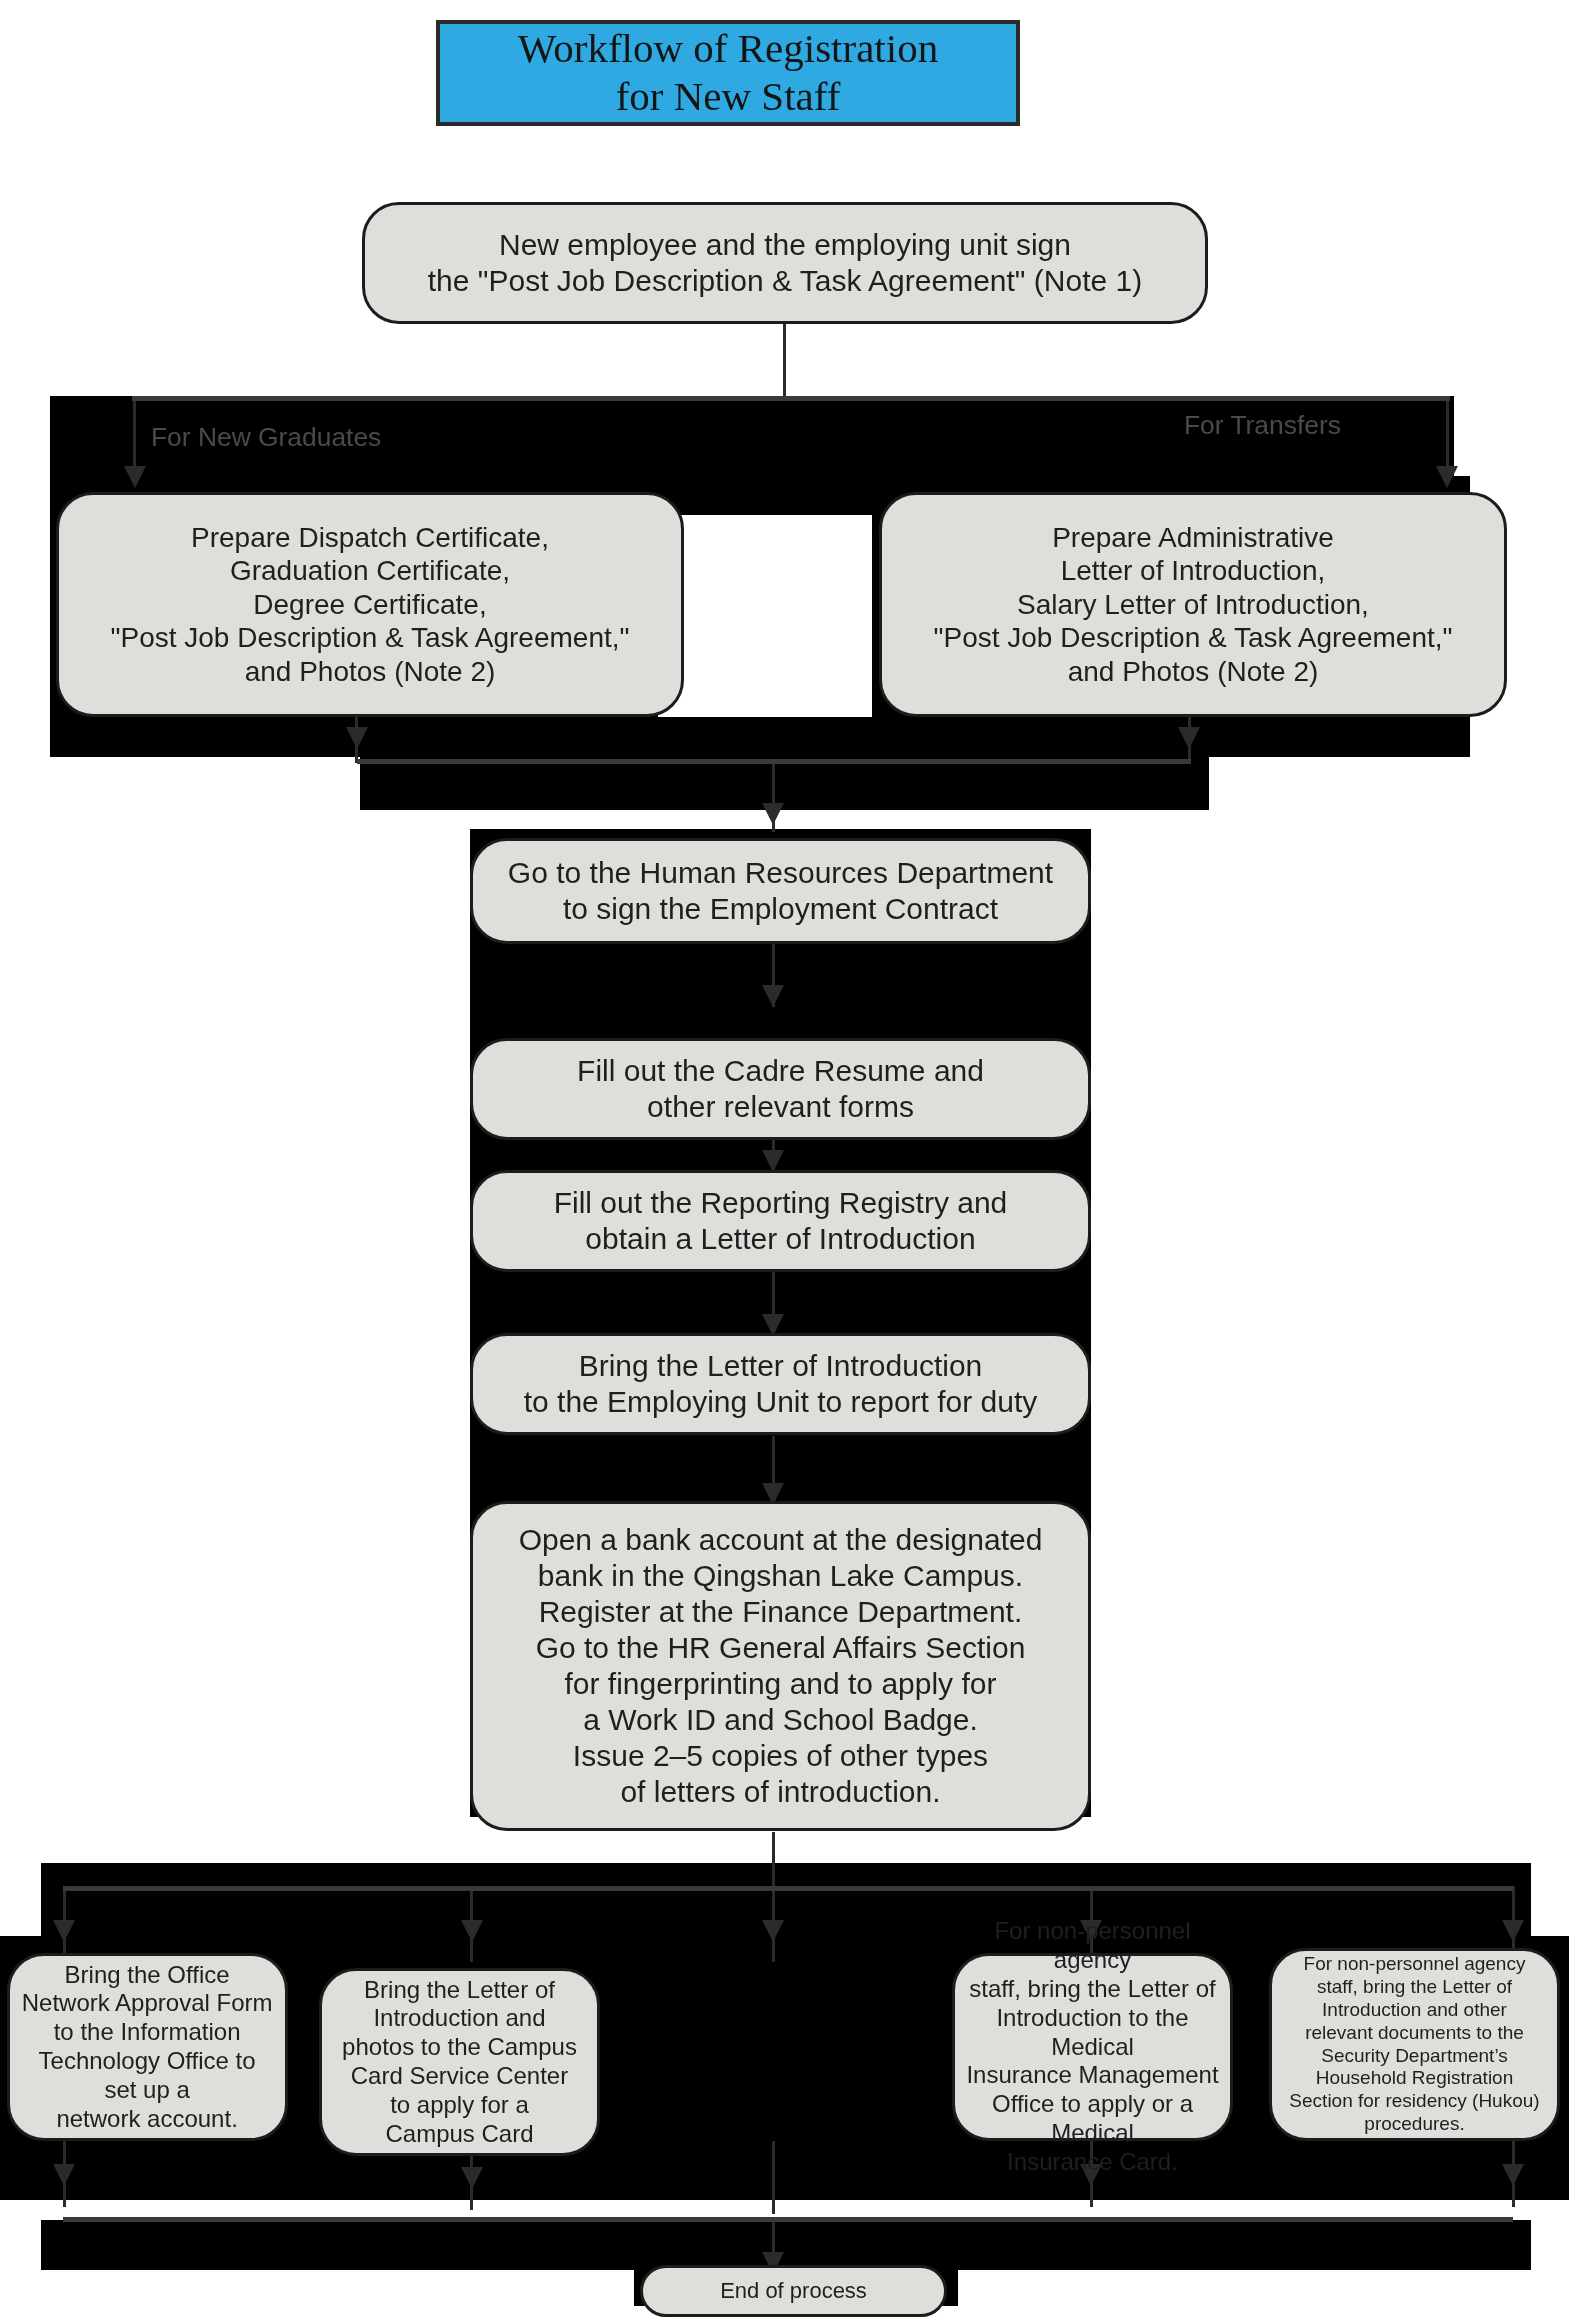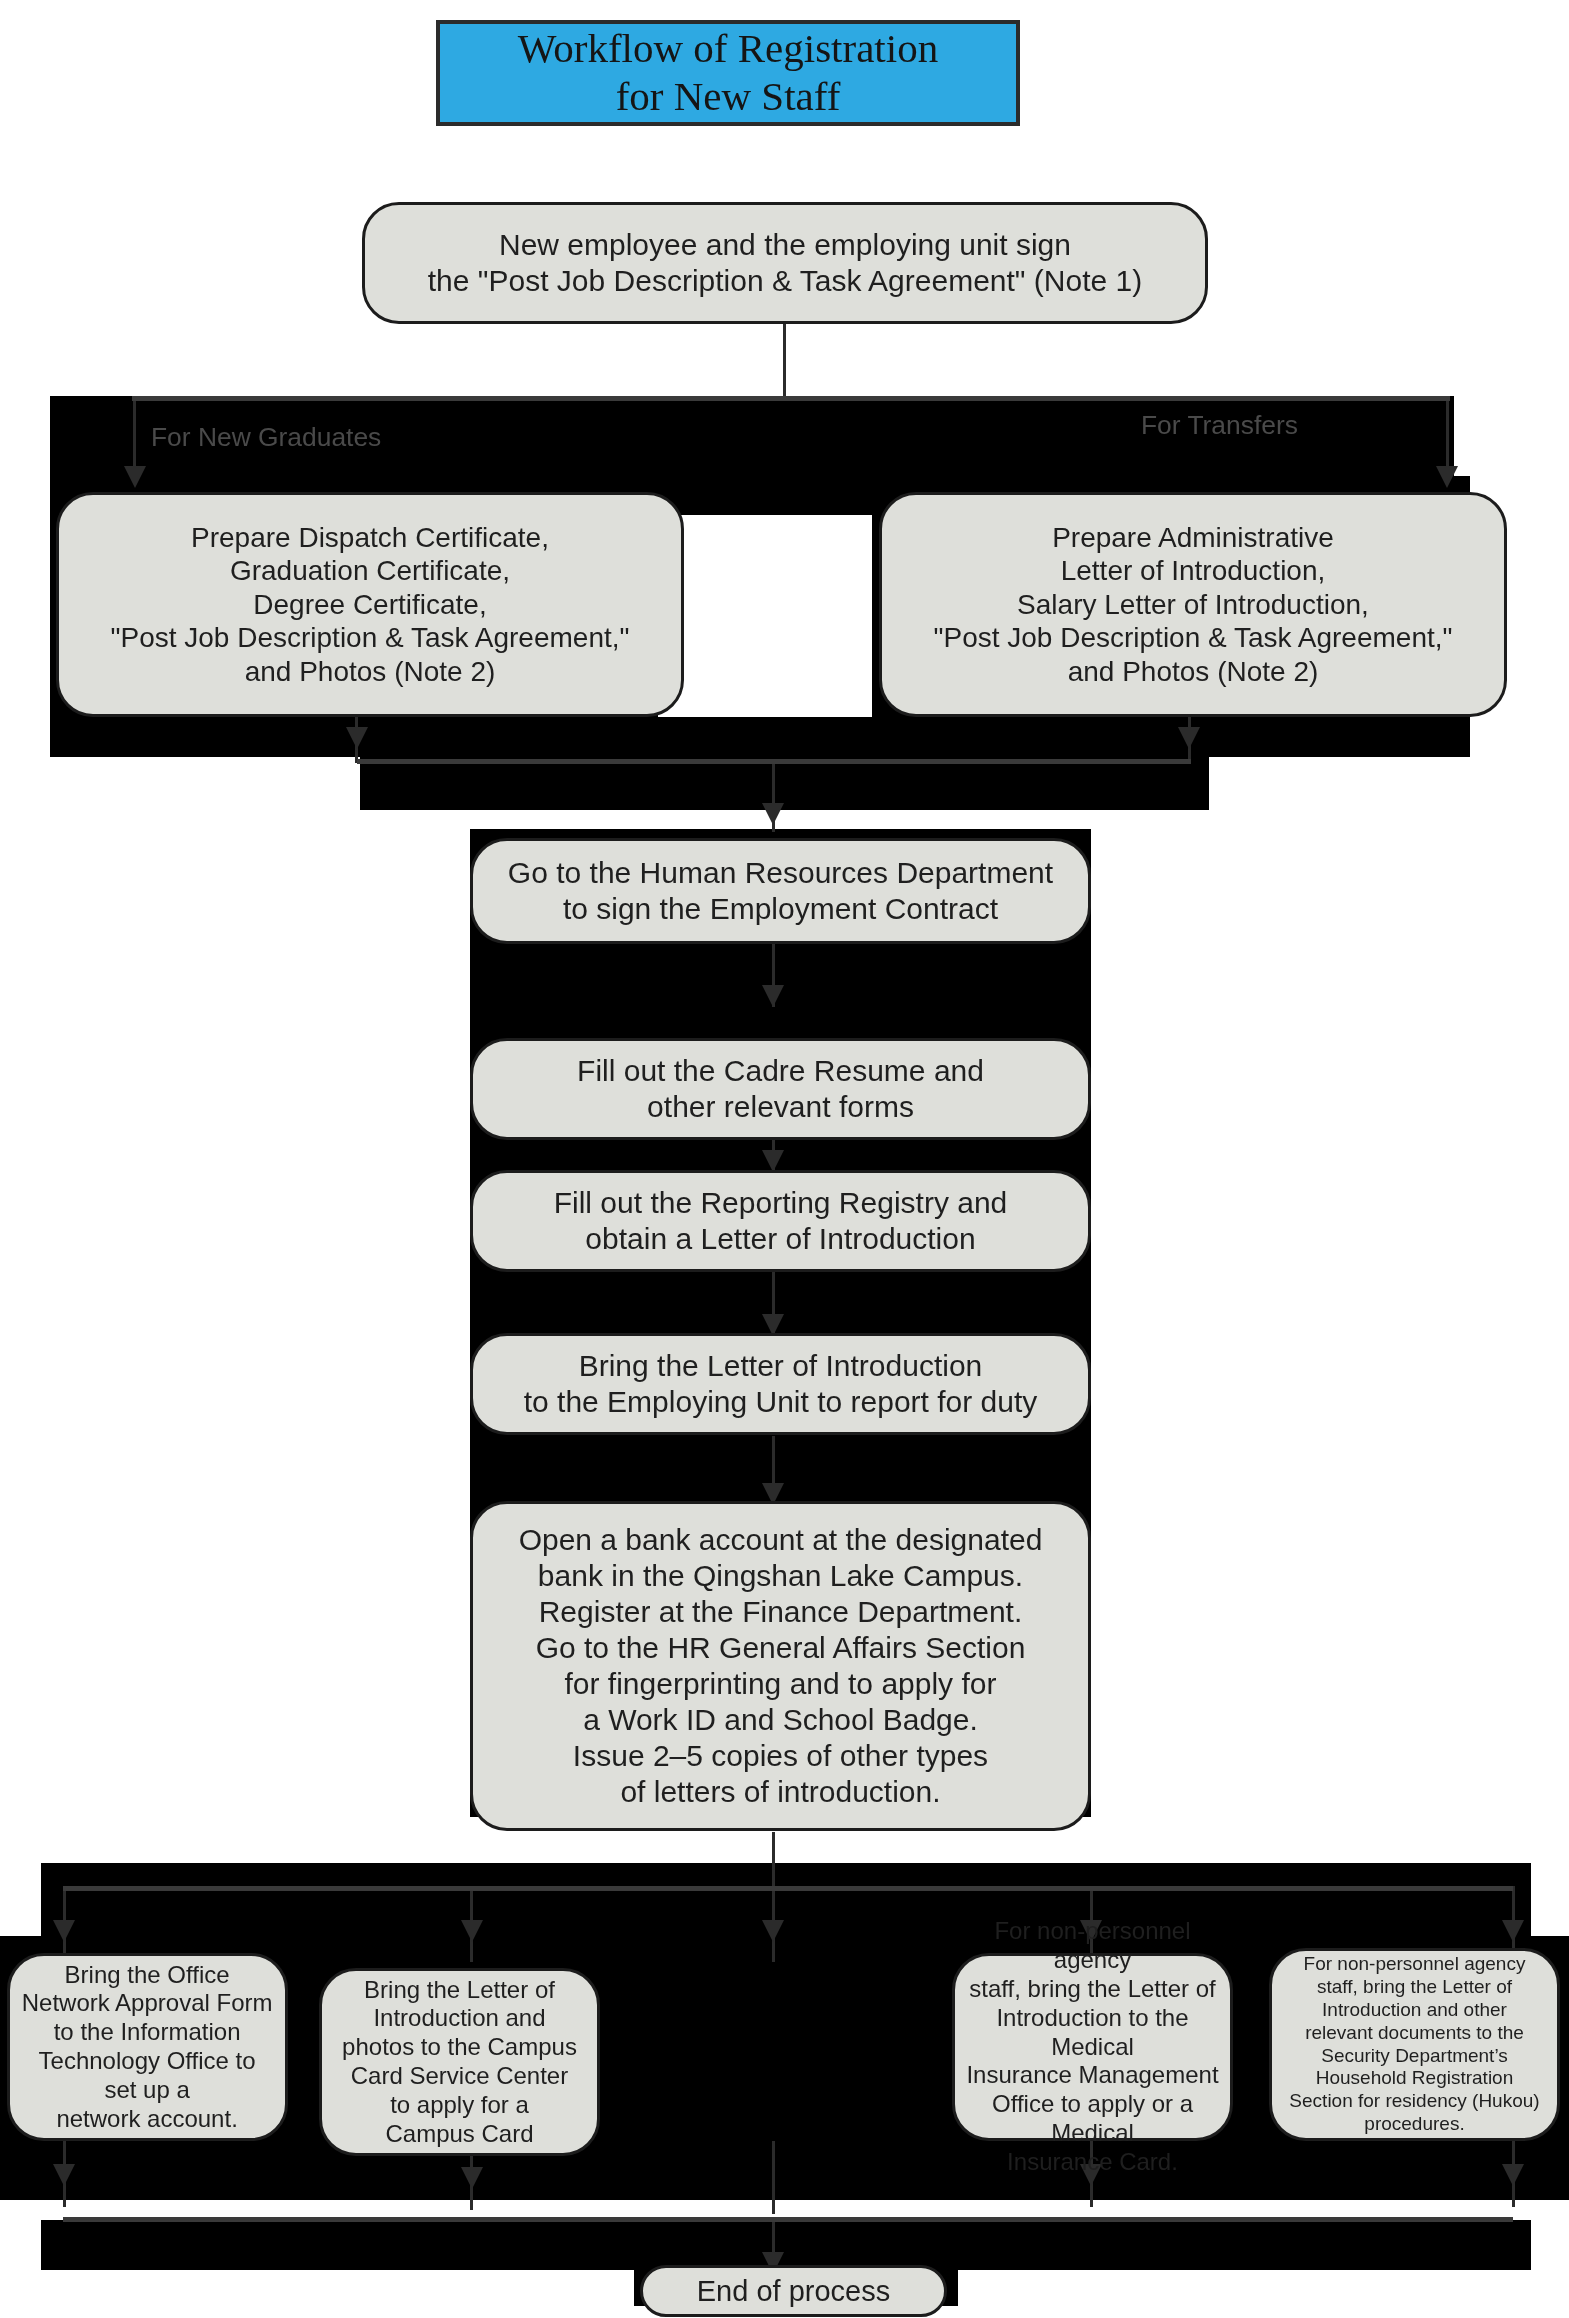--- a/index.html
+++ b/index.html
@@ -66,21 +66,21 @@
   .branch-label{
     position:absolute;
     font-size:26.4px;
     color:#4a4a4a;
     white-space:nowrap;
     z-index:7;
   }
 
   
   .fs-46{font-size:30px;}
-  .fs-44{font-size:29px;}
+  .fs-44{font-size:22px;}
   .fs-43{font-size:28px;}
   .fs-36{font-size:24px;}
   .fs-29{font-size:19px;}
 </style>
 </head>
 <body>
 
 <div id="canvas">
 
   <div class="title-node" style="left:436px; top:20px; width:584px; height:106px;font-family:Liberation Serif, serif;">Workflow of Registration
@@ -95,21 +95,21 @@
   <div class="blackband" style="left:50px; top:396px; width:1404px; height:89px;"></div>
 
   <div class="hbar" style="left:132px; top:396px; width:1318px;"></div>
 
   <div class="vline" style="left:133px; top:399px; height:73px;"></div>
   <div class="arrowhead" style="left:124px; top:466px;"></div>
   <div class="branch-label" style="left:151px; top:410px;margin-top:12px;">For New Graduates</div>
 
   <div class="vline" style="left:1446px; top:399px; height:73px;"></div>
   <div class="arrowhead" style="left:1436px; top:466px;"></div>
-  <div class="branch-label" style="left:1141px; top:410px;">For Transfers</div>
+  <div class="branch-label" style="left:1184px; top:410px;">For Transfers</div>
 
   <div class="blackband" style="left:50px; top:476px; width:608px; height:264px;"></div>
   <div class="blackband" style="left:872px; top:476px; width:598px; height:264px;"></div>
 
   <div class="node fs-43" style="left:56px; top:492px; width:628px; height:225px;">Prepare Dispatch Certificate,
 Graduation Certificate,
 Degree Certificate,
 "Post Job Description &amp; Task Agreement,"
 and Photos (Note 2)</div>
 

